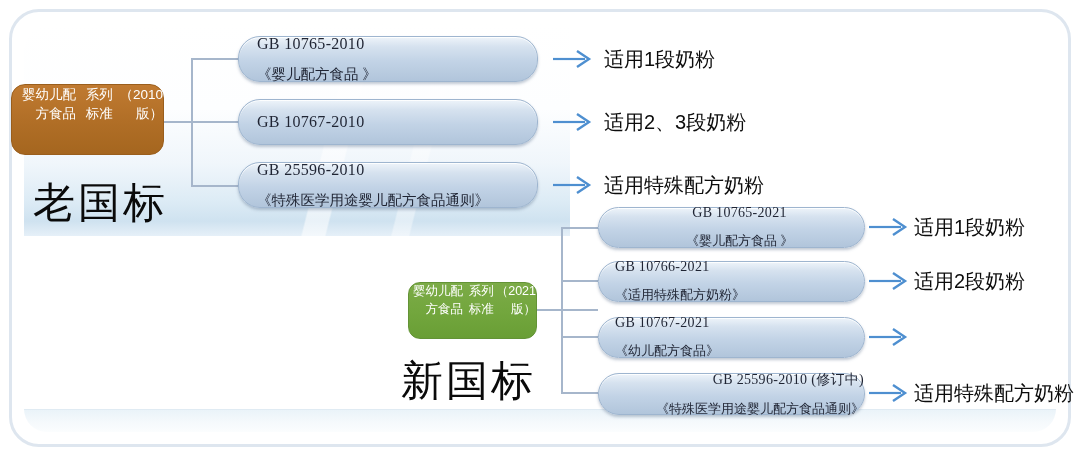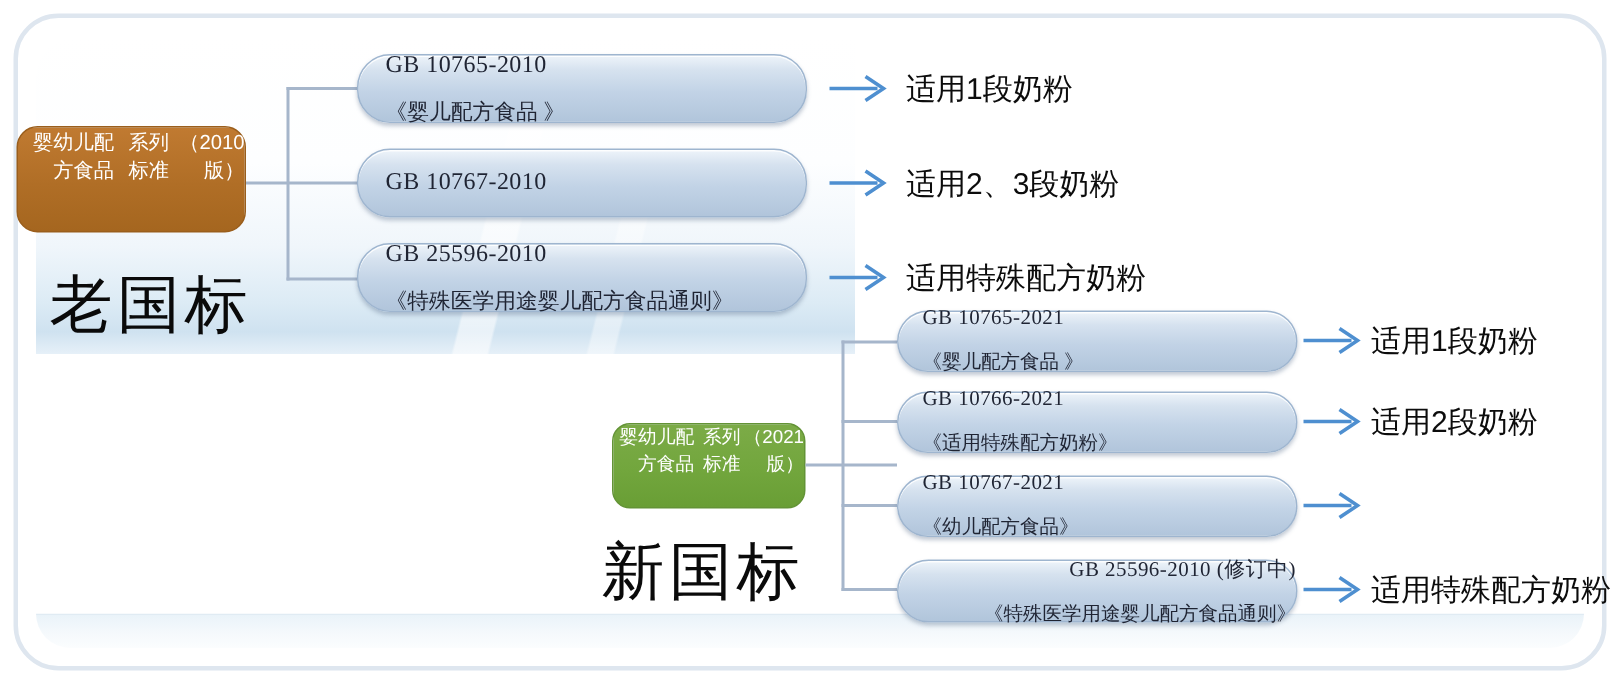--- a/index.html
+++ b/index.html
@@ -97,21 +97,21 @@
   </div>
   <div class="big-label" style="left:401px;top:353px;">新国标</div>
 
   <div class="line h" style="left:537px;top:309px;width:61px;"></div>
   <div class="line v" style="left:561px;top:227px;height:167px;"></div>
   <div class="line h" style="left:561px;top:227px;width:37px;"></div>
   <div class="line h" style="left:561px;top:280px;width:37px;"></div>
   <div class="line h" style="left:561px;top:336px;width:37px;"></div>
   <div class="line h" style="left:561px;top:392px;width:37px;"></div>
 
-  <div class="std small" style="left:598px;top:207px;width:267px;height:41px;">
+  <div class="std small" style="left:598px;top:207px;width:267px;height:41px;align-items:center;">
     <span class="code">GB 10765-2021</span>
     <span class="name">《婴儿配方食品 》</span>
   </div>
   <div class="std small" style="left:598px;top:261px;width:267px;height:41px;">
     <span class="code">GB 10766-2021</span>
     <span class="name">《适用特殊配方奶粉》</span>
   </div>
   <div class="std small" style="left:598px;top:317px;width:267px;height:41px;">
     <span class="code">GB 10767-2021</span>
     <span class="name">《幼儿配方食品》</span>

